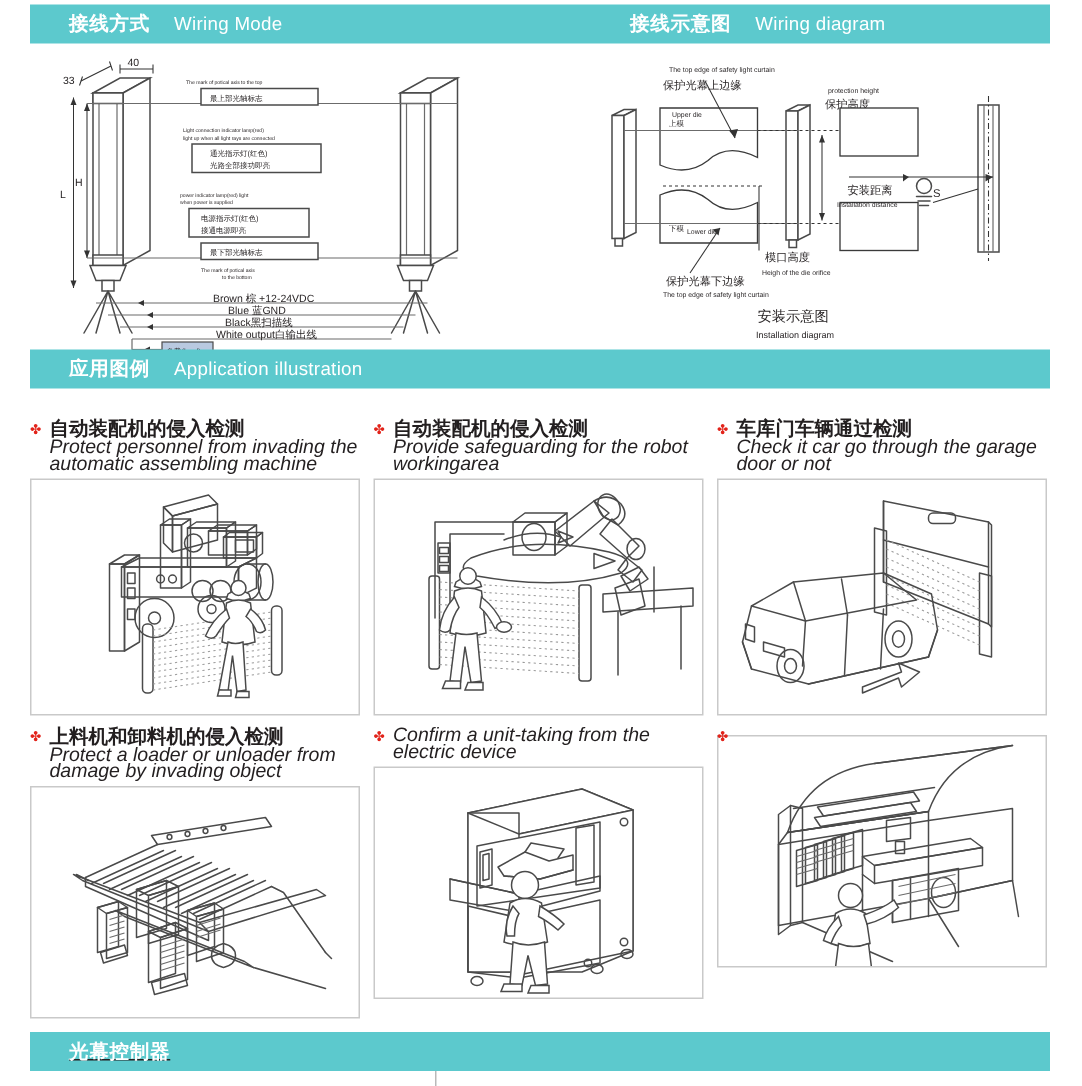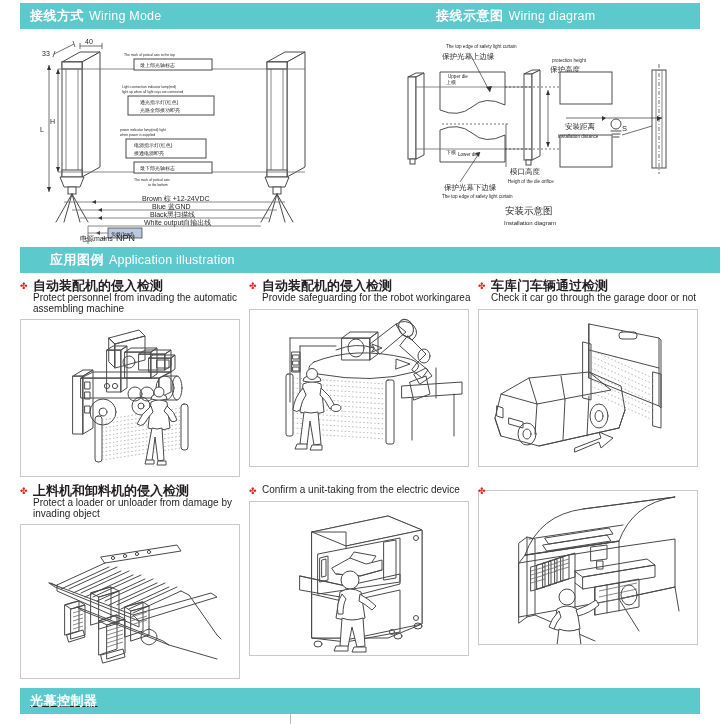--- a/index.html
+++ b/index.html
@@ -13,32 +13,32 @@
   }
 
   
   .bar{
     position:absolute;left:20px;width:680px;height:26px;
     background:#5cc9cd;
     display:flex;align-items:center;
   }
   .bar .cn{
     color:#ffffff;font-size:13px;font-weight:bold;
-    margin-left:10px;letter-spacing:.5px;
+    margin-left:26px;letter-spacing:.5px;
   }
   .bar .en{
     color:#ffffff;font-size:12.5px;font-weight:normal;
-    margin-left:5px;letter-spacing:.2px;
+    margin-left:16px;letter-spacing:.2px;
   }
   .bar.split .right{
     position:absolute;left:400px;display:flex;align-items:center;
   }
 
   #bar-wiring{top:3px;}
-  #bar-app{top:247px;padding-left:20px;}
+  #bar-app{top:233px;}
   #bar-ctrl{top:688px;text-decoration:underline;}
 
   
   .diagram-row{
     position:absolute;top:32px;left:0;width:721px;height:212px;
   }
   .diagram{position:absolute;top:0;}
   #diag-left{left:22px;width:360px;height:212px;}
   #diag-right{left:400px;width:310px;height:212px;}
   .diagram svg{display:block;}
@@ -57,21 +57,21 @@
   .cap{position:relative;padding-left:13px;}
   .bullet{
     position:absolute;left:0;top:2px;width:8px;height:8px;
     color:#e2231a;font-size:9px;line-height:8px;
   }
   .cap-cn{
     font-size:13px;font-weight:bold;color:#231f20;
     line-height:12px;margin:0 0 1px 0;white-space:nowrap;
   }
   .cap-en{
-    font-size:10px;color:#231f20;line-height:10.5px;margin:0;
+    font-size:13px;color:#231f20;line-height:10.5px;margin:0;font-style:italic;
   }
   .thumb{
     margin-top:5px;width:220px;height:158px;
     border:1px solid #c9c9c9;background:#ffffff;
     box-sizing:border-box;overflow:hidden;
   }
   .app-cell.r1 .thumb{height:155px;}
   .thumb svg{display:block;}
 
   
@@ -88,21 +88,21 @@
   .wire-t{font-family:"Liberation Sans",sans-serif;font-size:7px;fill:#231f20;}
   .dimtxt{font-family:"Liberation Sans",sans-serif;font-size:7px;fill:#231f20;}
 </style>
 </head>
 <body>
 
 <div class="bar split" id="bar-wiring">
   <span class="cn">接线方式</span>
   <span class="en">Wiring Mode</span>
   <span class="right">
-    <span class="cn" style="margin-left:16px">接线示意图</span>
+    <span class="cn" style="margin-left:0">接线示意图</span>
     <span class="en">Wiring diagram</span>
   </span>
 </div>
 
 <div class="diagram-row">
 
   <div class="diagram" id="diag-left">
     <svg width="360" height="212" viewBox="0 0 360 212">
 
       <g>

